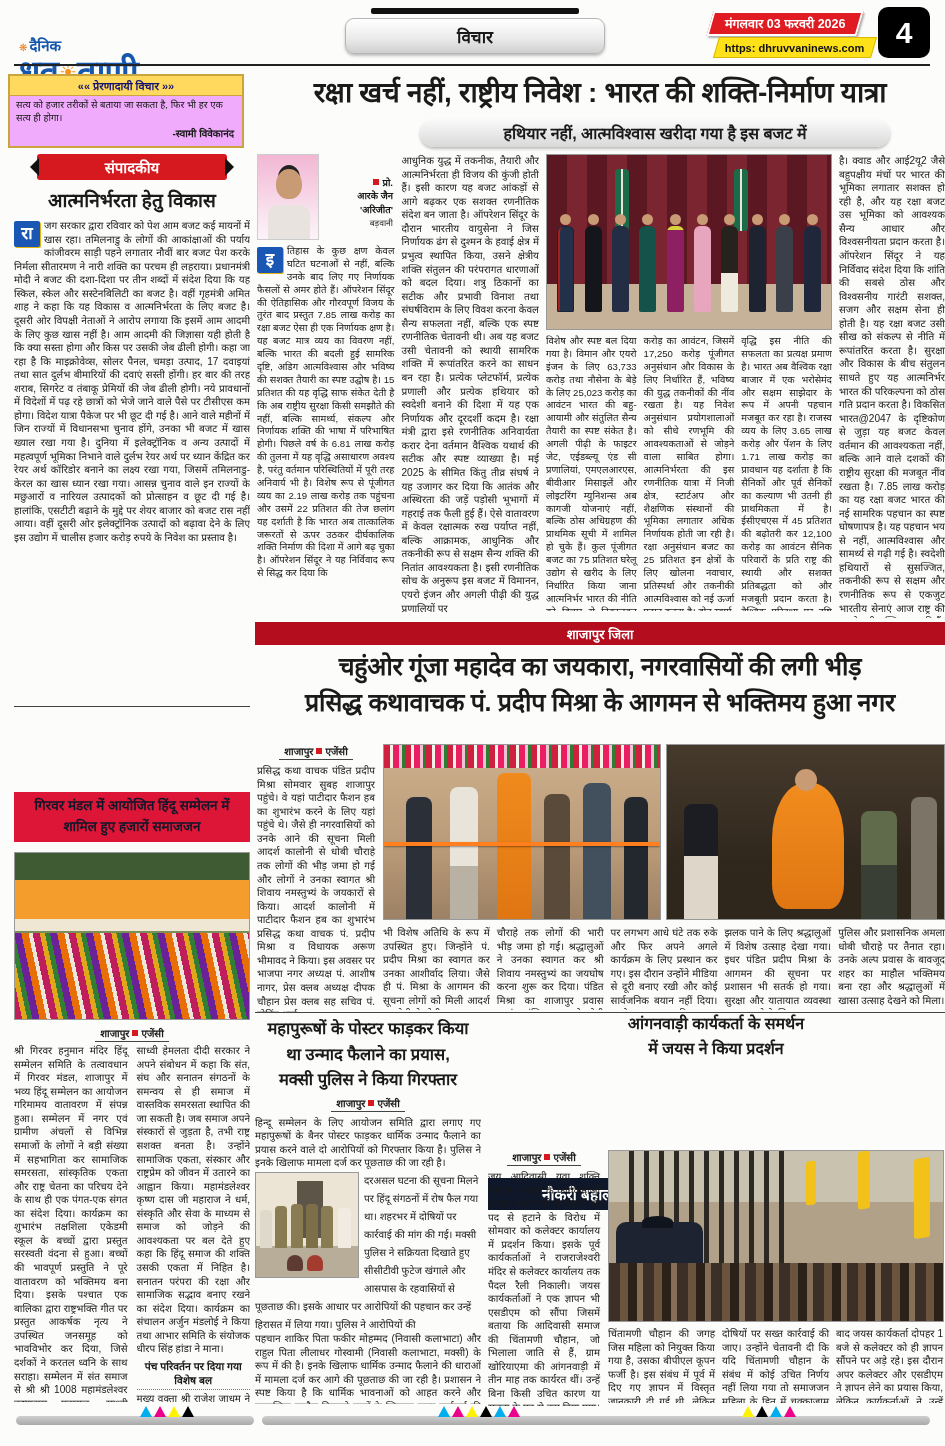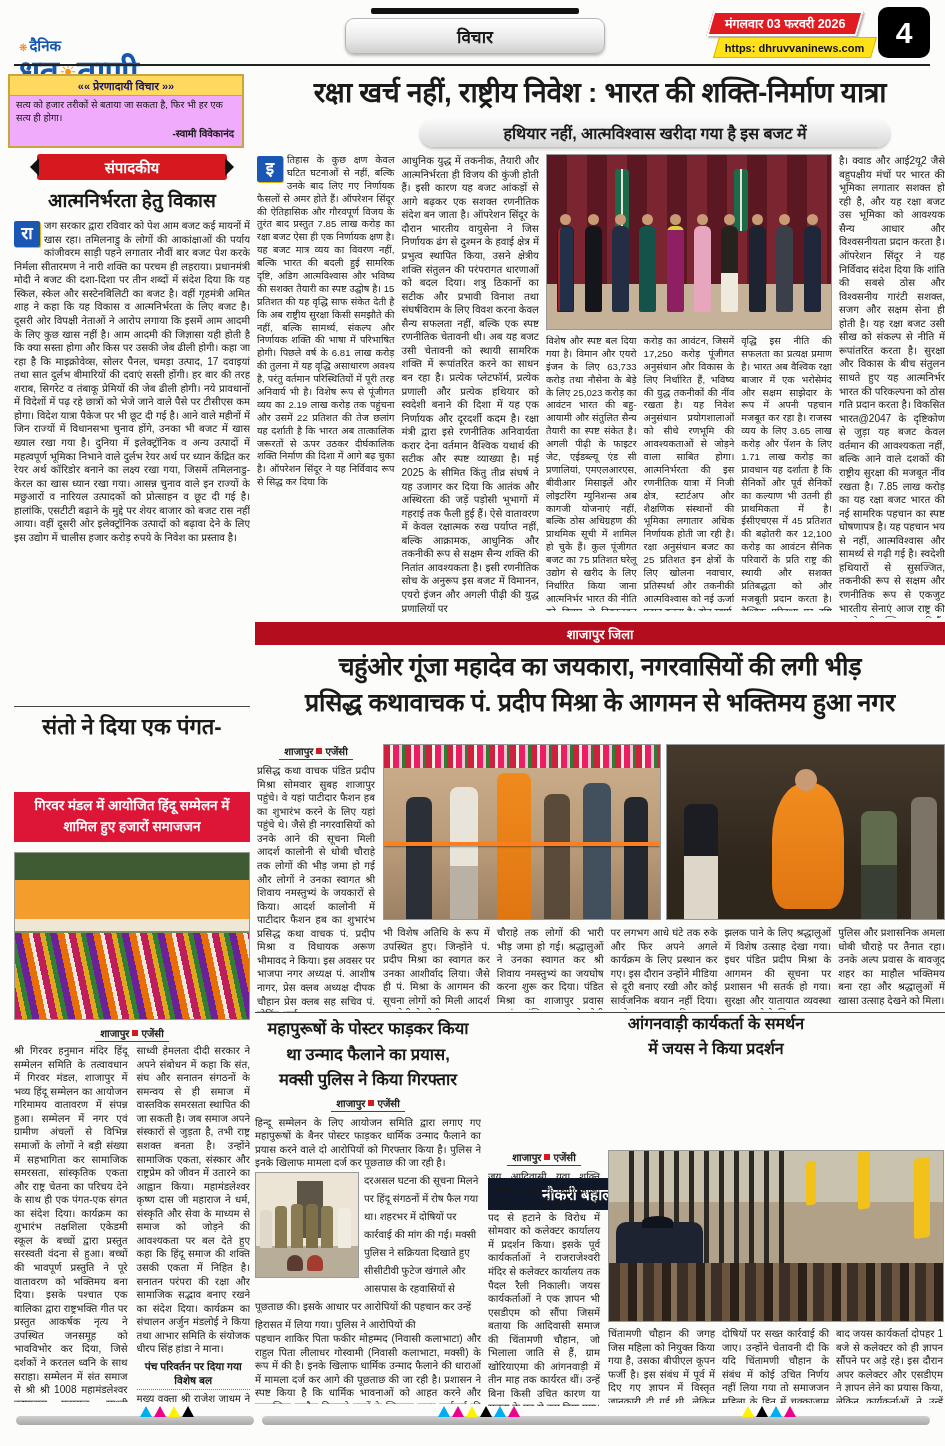--- a/index.html
+++ b/index.html
@@ -87,21 +87,21 @@
   .ph-fig { position:absolute; bottom:0; border-radius:8px 8px 0 0; }
   .photo-saint { width:279px; height:176px; position:relative; overflow:hidden; border:1px solid #999;
                  background:linear-gradient(180deg,#463a2c,#2f261c 70%); }
   .saint { position:absolute; left:38%; bottom:6%; width:26%; height:72%; background:linear-gradient(180deg,#f18c1e,#e07612); border-radius:45% 45% 20% 20%; }
   .saint:before { content:""; position:absolute; top:-14px; left:32%; width:22px; height:22px; border-radius:50%; background:#c89b74; }
   .pr-belt { display:flex; gap:7px; height:84px; overflow:hidden; }
   .pr-belt > div { width:107px; }
 
   
   .sa-h { left:14px; top:710px; width:236px; text-align:center; font-size:22px; font-weight:800; line-height:1.5; }
-  .sa-red { left:14px; top:792px; width:236px; background:#dd1536; color:#ffffff; font-weight:bold; font-size:13.5px;
+  .sa-red { left:14px; top:792px; width:236px; background:#dd1536; color:#0f172a; font-weight:bold; font-size:13.5px;
             text-align:center; line-height:1.55; padding:4px 6px; }
   .photo-crowd { left:14px; top:852px; width:236px; height:168px; border:1px solid #999; position:relative; overflow:hidden;
        background:linear-gradient(180deg,#3e5b33 0 16%,#f59d2c 16% 40%,#efe7d3 40% 47%,#7b8f5a 47% 100%); }
   .photo-crowd:after { content:""; position:absolute; bottom:0; left:0; width:100%; height:52%; opacity:.95;
        background:repeating-linear-gradient(78deg,#c2185b 0 7px,#e6a817 7px 12px,#2e7d32 12px 17px,#6a1b9a 17px 24px,#ef6c00 24px 31px,#f3ece2 31px 35px); }
   .sa-byline { left:14px; top:1026px; width:236px; }
   .sa-cols { left:14px; top:1044px; width:236px; height:358px; display:flex; gap:9px; overflow:hidden; }
   .sa-cols > div { width:114px; }
   .inner-sub { font-weight:bold; font-size:10.5px; text-align:center; margin:3px 0 2px; border-bottom:1px dotted #777; padding-bottom:2px; }
 
@@ -179,20 +179,29 @@
     </div>
   </div>
 
   <h1 class="abs ma-headline">रक्षा खर्च नहीं, राष्ट्रीय निवेश : भारत की शक्ति-निर्माण यात्रा</h1>
   <div class="abs ma-subbar">
       <span>हथियार नहीं, आत्मविश्वास खरीदा गया है इस बजट में</span>
     </div>
 
   <div class="abs ma-cols">
     <div class="t1">
+      <div class="author-row">
+        <div class="author-photo"></div>
+        <div class="author-cap">
+          <span class="sq"></span><span>प्रो.</span><br>
+          <span>आरके जैन</span><br>
+          <span>'अरिजीत'</span><br>
+          <span style="font-weight:normal;font-size:8.5px;">बड़वानी</span>
+        </div>
+      </div>
       <div class="body-text">
         <span class="dropcap">इ</span><span>तिहास के कुछ क्षण केवल घटित घटनाओं से नहीं, बल्कि उनके बाद लिए गए निर्णायक फैसलों से अमर होते हैं। ऑपरेशन सिंदूर की ऐतिहासिक और गौरवपूर्ण विजय के तुरंत बाद प्रस्तुत 7.85 लाख करोड़ का रक्षा बजट ऐसा ही एक निर्णायक क्षण है। यह बजट मात्र व्यय का विवरण नहीं, बल्कि भारत की बदली हुई सामरिक दृष्टि, अडिग आत्मविश्वास और भविष्य की सशक्त तैयारी का स्पष्ट उद्घोष है। 15 प्रतिशत की यह वृद्धि साफ संकेत देती है कि अब राष्ट्रीय सुरक्षा किसी समझौते की नहीं, बल्कि सामर्थ्य, संकल्प और निर्णायक शक्ति की भाषा में परिभाषित होगी। पिछले वर्ष के 6.81 लाख करोड़ की तुलना में यह वृद्धि असाधारण अवश्य है, परंतु वर्तमान परिस्थितियों में पूरी तरह अनिवार्य भी है। विशेष रूप से पूंजीगत व्यय का 2.19 लाख करोड़ तक पहुंचना और उसमें 22 प्रतिशत की तेज छलांग यह दर्शाती है कि भारत अब तात्कालिक जरूरतों से ऊपर उठकर दीर्घकालिक शक्ति निर्माण की दिशा में आगे बढ़ चुका है। ऑपरेशन सिंदूर ने यह निर्विवाद रूप से सिद्ध कर दिया कि</span>
       </div>
     </div>
     <div class="t2 body-text">आधुनिक युद्ध में तकनीक, तैयारी और आत्मनिर्भरता ही विजय की कुंजी होती हैं। इसी कारण यह बजट आंकड़ों से आगे बढ़कर एक सशक्त रणनीतिक संदेश बन जाता है। ऑपरेशन सिंदूर के दौरान भारतीय वायुसेना ने जिस निर्णायक ढंग से दुश्मन के हवाई क्षेत्र में प्रभुत्व स्थापित किया, उसने क्षेत्रीय शक्ति संतुलन की परंपरागत धारणाओं को बदल दिया। शत्रु ठिकानों का सटीक और प्रभावी विनाश तथा संघर्षविराम के लिए विवश करना केवल सैन्य सफलता नहीं, बल्कि एक स्पष्ट रणनीतिक चेतावनी थी। अब यह बजट उसी चेतावनी को स्थायी सामरिक शक्ति में रूपांतरित करने का साधन बन रहा है। प्रत्येक प्लेटफॉर्म, प्रत्येक प्रणाली और प्रत्येक हथियार को स्वदेशी बनाने की दिशा में यह एक निर्णायक और दूरदर्शी कदम है। रक्षा मंत्री द्वारा इसे रणनीतिक अनिवार्यता करार देना वर्तमान वैश्विक यथार्थ की सटीक और स्पष्ट व्याख्या है। मई 2025 के सीमित किंतु तीव्र संघर्ष ने यह उजागर कर दिया कि आतंक और अस्थिरता की जड़ें पड़ोसी भूभागों में गहराई तक फैली हुई हैं। ऐसे वातावरण में केवल रक्षात्मक रुख पर्याप्त नहीं, बल्कि आक्रामक, आधुनिक और तकनीकी रूप से सक्षम सैन्य शक्ति की नितांत आवश्यकता है। इसी रणनीतिक सोच के अनुरूप इस बजट में विमानन, एयरो इंजन और अगली पीढ़ी की युद्ध प्रणालियों पर</div>
     <div class="t3">
       <div class="gp">
         <span class="flag" style="left:24%;"></span>
         <span class="flag" style="left:66%;"></span>
         <div class="figs">
@@ -252,21 +261,20 @@
         <div class="body-text">चौराहे तक लोगों की भारी भीड़ जमा हो गई। श्रद्धालुओं ने उनका स्वागत कर श्री शिवाय नमस्तुभ्यं का जयघोष करना शुरू कर दिया। पंडित मिश्रा का शाजापुर प्रवास अत्यंत संक्षिप्त रहा। वे धोबी चौराहे</div>
         <div class="body-text">पर लगभग आधे घंटे तक रुके और फिर अपने अगले कार्यक्रम के लिए प्रस्थान कर गए। इस दौरान उन्होंने मीडिया से दूरी बनाए रखी और कोई सार्वजनिक बयान नहीं दिया। इसके बावजूद, उनकी एक</div>
         <div class="body-text">झलक पाने के लिए श्रद्धालुओं में विशेष उत्साह देखा गया। इधर पंडित प्रदीप मिश्रा के आगमन की सूचना पर प्रशासन भी सतर्क हो गया। सुरक्षा और यातायात व्यवस्था बनाए रखने के लिए</div>
         <div class="body-text">पुलिस और प्रशासनिक अमला धोबी चौराहे पर तैनात रहा। उनके अल्प प्रवास के बावजूद शहर का माहौल भक्तिमय बना रहा और श्रद्धालुओं में खासा उत्साह देखने को मिला।</div>
       </div>
     </div>
   </div>
 
   <div class="abs hr-thin" style="left:14px;top:706px;width:236px;height:1px;"></div>
   <div class="abs sa-h">
-    <div>संतो ने दिया एक पंगत-</div>
   </div>
   <div class="abs sa-red">गिरवर मंडल में आयोजित हिंदू सम्मेलन में शामिल हुए हजारों समाजजन</div>
   <div class="abs photo-crowd"></div>
   <div class="abs sa-byline">
     <div class="byline"><span>शाजापुर</span><span class="sq"></span><span>एजेंसी</span></div>
   </div>
   <div class="abs sa-cols">
     <div class="body-text">श्री गिरवर हनुमान मंदिर हिंदू सम्मेलन समिति के तत्वावधान में गिरवर मंडल, शाजापुर में भव्य हिंदू सम्मेलन का आयोजन गरिमामय वातावरण में संपन्न हुआ। सम्मेलन में नगर एवं ग्रामीण अंचलों से विभिन्न समाजों के लोगों ने बड़ी संख्या में सहभागिता कर सामाजिक समरसता, सांस्कृतिक एकता और राष्ट्र चेतना का परिचय देने के साथ ही एक पंगत-एक संगत का संदेश दिया। कार्यक्रम का शुभारंभ तक्षशिला एकेडमी स्कूल के बच्चों द्वारा प्रस्तुत सरस्वती वंदना से हुआ। बच्चों की भावपूर्ण प्रस्तुति ने पूरे वातावरण को भक्तिमय बना दिया। इसके पश्चात एक बालिका द्वारा राष्ट्रभक्ति गीत पर प्रस्तुत आकर्षक नृत्य ने उपस्थित जनसमूह को भावविभोर कर दिया, जिसे दर्शकों ने करतल ध्वनि के साथ सराहा। सम्मेलन में संत समाज से श्री श्री 1008 महामंडलेश्वर कृष्णदास महाराज, साध्वी हेमलता दीदी सरकार, गिरवर हनुमान मंदिर के महंत महेंद्र भागवत दास जी विशेष रूप से मंचासीन रहे।</div>
     <div>
       <div class="body-text">साध्वी हेमलता दीदी सरकार ने अपने संबोधन में कहा कि संत, संघ और सनातन संगठनों के समन्वय से ही समाज में वास्तविक समरसता स्थापित की जा सकती है। जब समाज अपने संस्कारों से जुड़ता है, तभी राष्ट्र सशक्त बनता है। उन्होंने सामाजिक एकता, संस्कार और राष्ट्रप्रेम को जीवन में उतारने का आह्वान किया। महामंडलेश्वर कृष्ण दास जी महाराज ने धर्म, संस्कृति और सेवा के माध्यम से समाज को जोड़ने की आवश्यकता पर बल देते हुए कहा कि हिंदू समाज की शक्ति उसकी एकता में निहित है। सनातन परंपरा की रक्षा और सामाजिक सद्भाव बनाए रखने का संदेश दिया। कार्यक्रम का संचालन अर्जुन मंडलोई ने किया तथा आभार समिति के संयोजक धीरप सिंह हांडा ने माना।</div>

